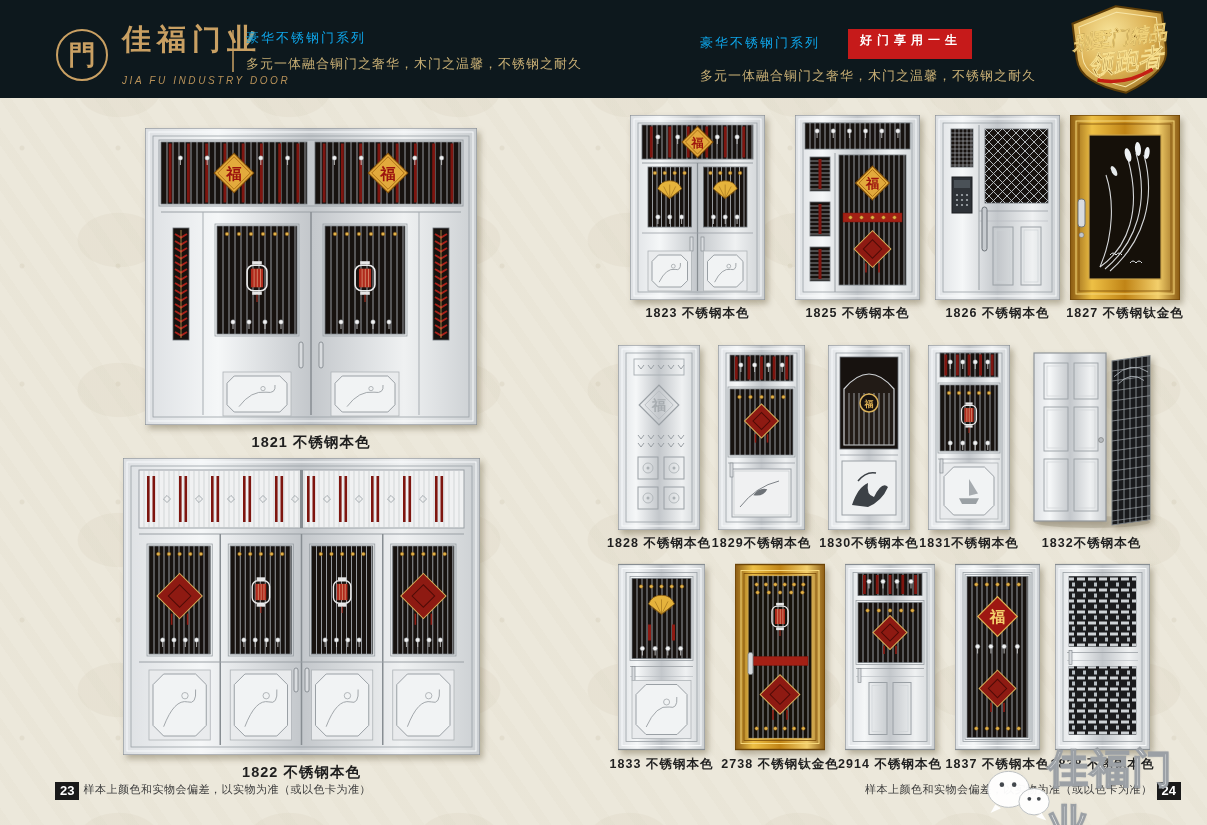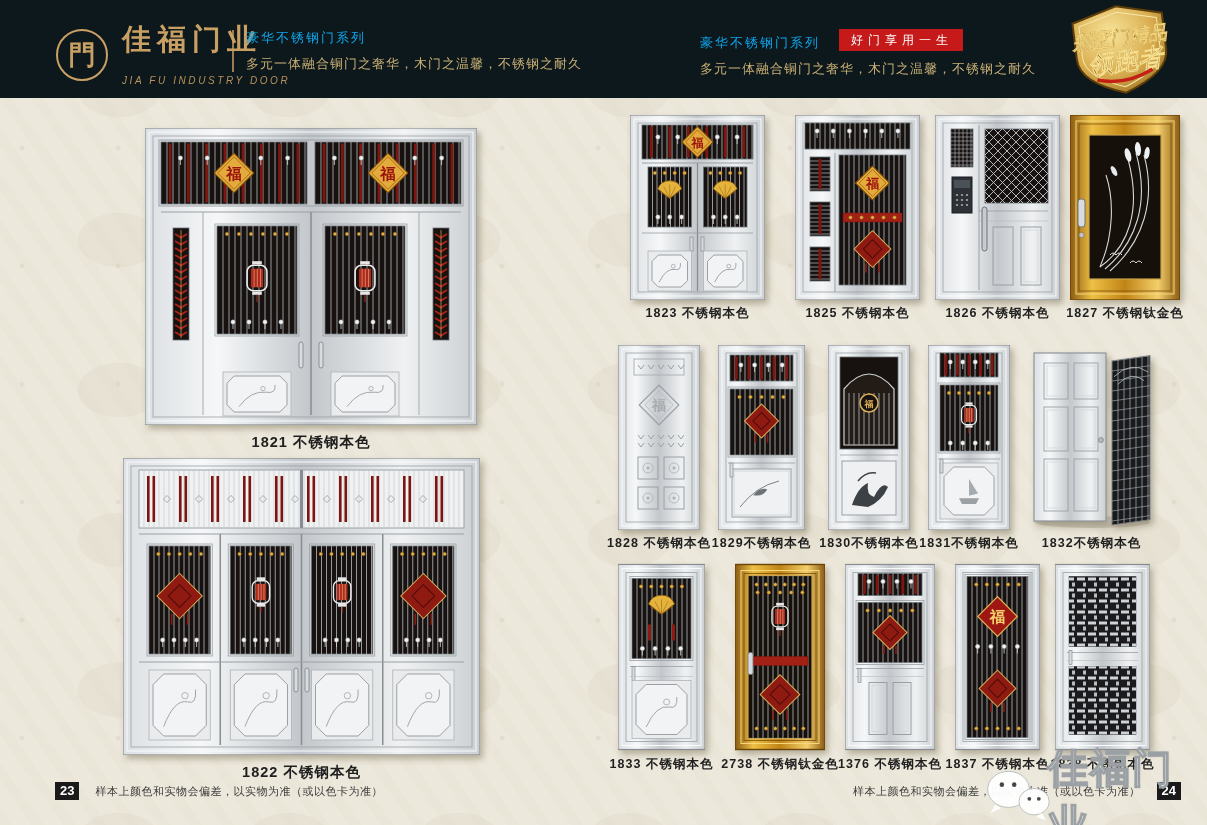--- a/index.html
+++ b/index.html
@@ -16,31 +16,31 @@
   .logo-circle{width:48px;height:48px;border:2px solid #c9a063;border-radius:50%;
     display:flex;align-items:center;justify-content:center;color:#c9a063;font-size:27px;font-weight:bold;}
   .logo-cn{color:#c9a063;font-size:29px;font-weight:bold;letter-spacing:6px;line-height:30px;}
   .logo-en{color:#b89259;font-size:10px;letter-spacing:2.6px;margin-top:21px;font-style:italic;}
   .hdr-divider{position:absolute;left:232px;top:30px;width:2px;height:42px;background:rgba(201,160,99,0.75);}
   .series{position:absolute;top:29px;}
   .series.left-s{left:246px;}
   .series.right-s{left:700px;}
   .series-title{color:#0ea5e9;font-size:13px;font-weight:normal;letter-spacing:2px;}
   .series-sub{color:#c7ae74;font-size:13px;letter-spacing:1px;margin-top:8px;}
-  .badge-red{display:inline-block;margin-left:19px;background:#c61a1a;color:#fff;font-size:12px;
-    font-weight:normal;letter-spacing:5px;padding:3px 10px 2px 12px;vertical-align:3px;}
+  .badge-red{display:inline-block;margin-left:28px;background:#c61a1a;color:#fff;font-size:12px;
+    font-weight:bold;letter-spacing:5px;padding:3px 10px 10px 12px;vertical-align:3px;}
   .shield-wrap{position:absolute;left:1042px;top:3px;width:158px;height:94px;}
   
   .door-card{position:absolute;margin:0;display:flex;flex-direction:column;align-items:center;}
   .door-img{width:100%;}
   .door-img svg{display:block;filter:drop-shadow(3px 4px 3px rgba(90,75,45,0.38));}
   .door-label{font-size:12.5px;font-weight:bold;color:#1f1f1f;letter-spacing:1px;margin-top:5px;white-space:nowrap;}
   .door-card.big .door-label{font-size:14.5px;margin-top:8px;}
   
-  .footer{position:absolute;top:782px;display:flex;align-items:center;gap:16px;}
+  .footer{position:absolute;top:782px;display:flex;gap:4px;}
   .footer.fl{left:55px;}
   .footer.fr{right:26px;flex-direction:row;}
   .page-no{background:#1a1a1a;color:#fff;font-weight:bold;font-size:13px;padding:1px 5px;line-height:16px;}
   .note{font-size:11px;color:#3c3c3c;letter-spacing:0.5px;}
   
   #watermark{position:absolute;left:982px;top:740px;display:flex;align-items:center;z-index:6;}
   #wm-text{font-size:40px;font-weight:bold;color:rgba(255,255,255,0.93);letter-spacing:2px;
     -webkit-text-stroke:1.3px #9ba0a5;text-shadow:0 0 2px rgba(130,134,138,0.8);line-height:56px;margin-left:-6px;}
 </style>
 </head>
@@ -1660,21 +1660,21 @@
             <line x1="51" y1="81.2" x2="51" y2="89.6" stroke="#8e1a12" stroke-width="1.6"></line>
             <line x1="11" y1="104" x2="79" y2="104" stroke="#9aa0a5" stroke-width="0.8"></line>
             <line x1="11" y1="112" x2="79" y2="112" stroke="#b6bbbf" stroke-width="0.6"></line>
             <rect x="13" y="104" width="3" height="14" fill="#d9dcdf" stroke="#7b8186" stroke-width="0.6"></rect>
             <rect x="24" y="118" width="18" height="52" fill="none" stroke="#9aa0a5" stroke-width="1"></rect>
             <rect x="27" y="121" width="12" height="46" fill="none" stroke="#cfd3d6" stroke-width="0.7"></rect>
             <rect x="48" y="118" width="18" height="52" fill="none" stroke="#9aa0a5" stroke-width="1"></rect>
             <rect x="51" y="121" width="12" height="46" fill="none" stroke="#cfd3d6" stroke-width="0.7"></rect>
           </svg>
         </div>
-        <figcaption class="door-label">1376 不锈钢本色</figcaption>
+        <figcaption class="door-label">2914 不锈钢本色</figcaption>
       </figure>
       <figure class="door-card" style="left: 955px; top: 563px; width: 85px;">
         <div class="door-img" style="height: 188px;">
           <svg viewBox="0 0 85 185" width="100%" height="100%" preserveAspectRatio="xMidYMid meet">
             <defs>
               <linearGradient id="sg14" x1="0" y1="0" x2="1" y2="0">
                 <stop offset="0" stop-color="#dde0e3"></stop>
                 <stop offset="0.22" stop-color="#f5f7f8"></stop>
                 <stop offset="0.5" stop-color="#c3c7cb"></stop>
                 <stop offset="0.78" stop-color="#eff1f2"></stop>

